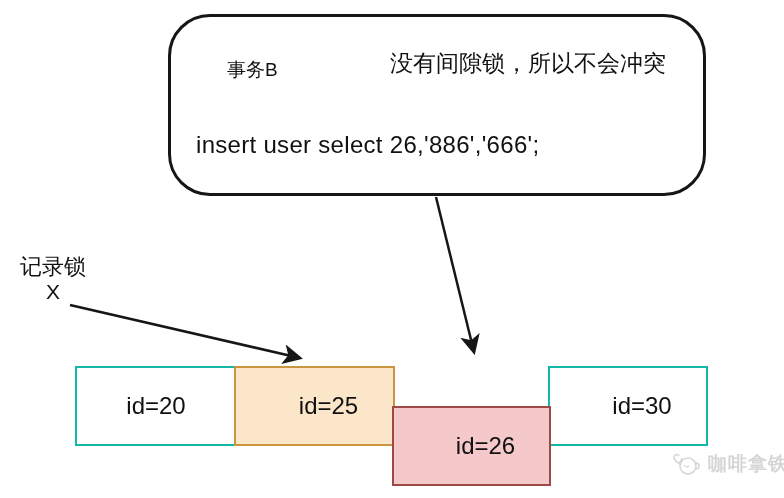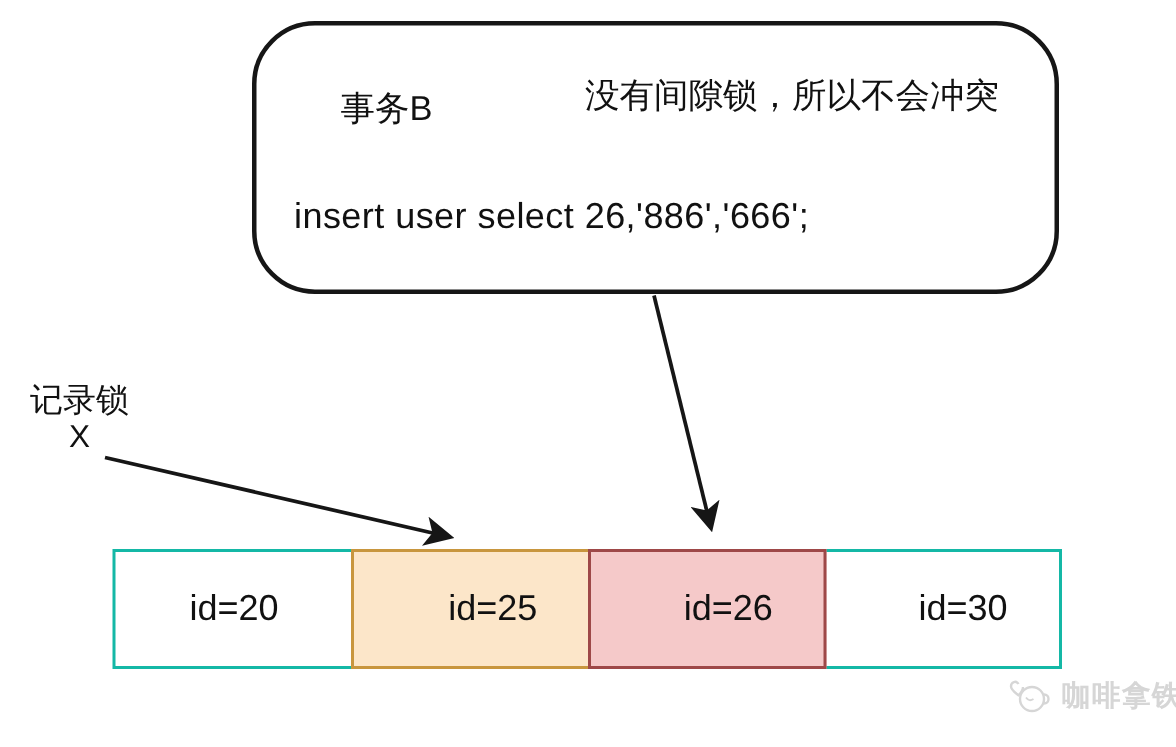--- a/index.html
+++ b/index.html
@@ -26,21 +26,21 @@
     height: 182px;
     border: 3px solid #161616;
     border-radius: 42px;
     box-sizing: border-box;
     background: #ffffff;
   }
   .callout-title {
     position: absolute;
     left: 227px;
     top: 57px;
-    font-size: 23px;
+    font-size: 19px;
     font-weight: 400;
     white-space: nowrap;
   }
   .callout-note {
     position: absolute;
     left: 372px;
     top: 49px;
     width: 312px;
     text-align: center;
     font-size: 23px;
@@ -85,21 +85,21 @@
     border: 2px solid #14b8a6;
     background: #ffffff;
     display: flex;
     align-items: center;
     justify-content: center;
     font-size: 24px;
   }
   .cell + .cell { margin-left: -3px; padding-left: 28px; }
   .cell.w0 { width: 162px; }
   .cell.w1 { width: 161px; }
-  .cell.w2 { width: 159px; }
+  .cell.w2 { width: 159px; margin-top: 40px; }
   .cell.w3 { width: 160px; }
   .cell.record-lock {
     background: var(--gap-cell-fill, #fce6c9);
     border-color: var(--gap-cell-border, #c8963e);
     z-index: 2;
   }
   .cell.insert-target {
     background: var(--insert-cell-fill, #f5c9c9);
     border-color: var(--insert-cell-border, #9e4848);
     z-index: 2;

